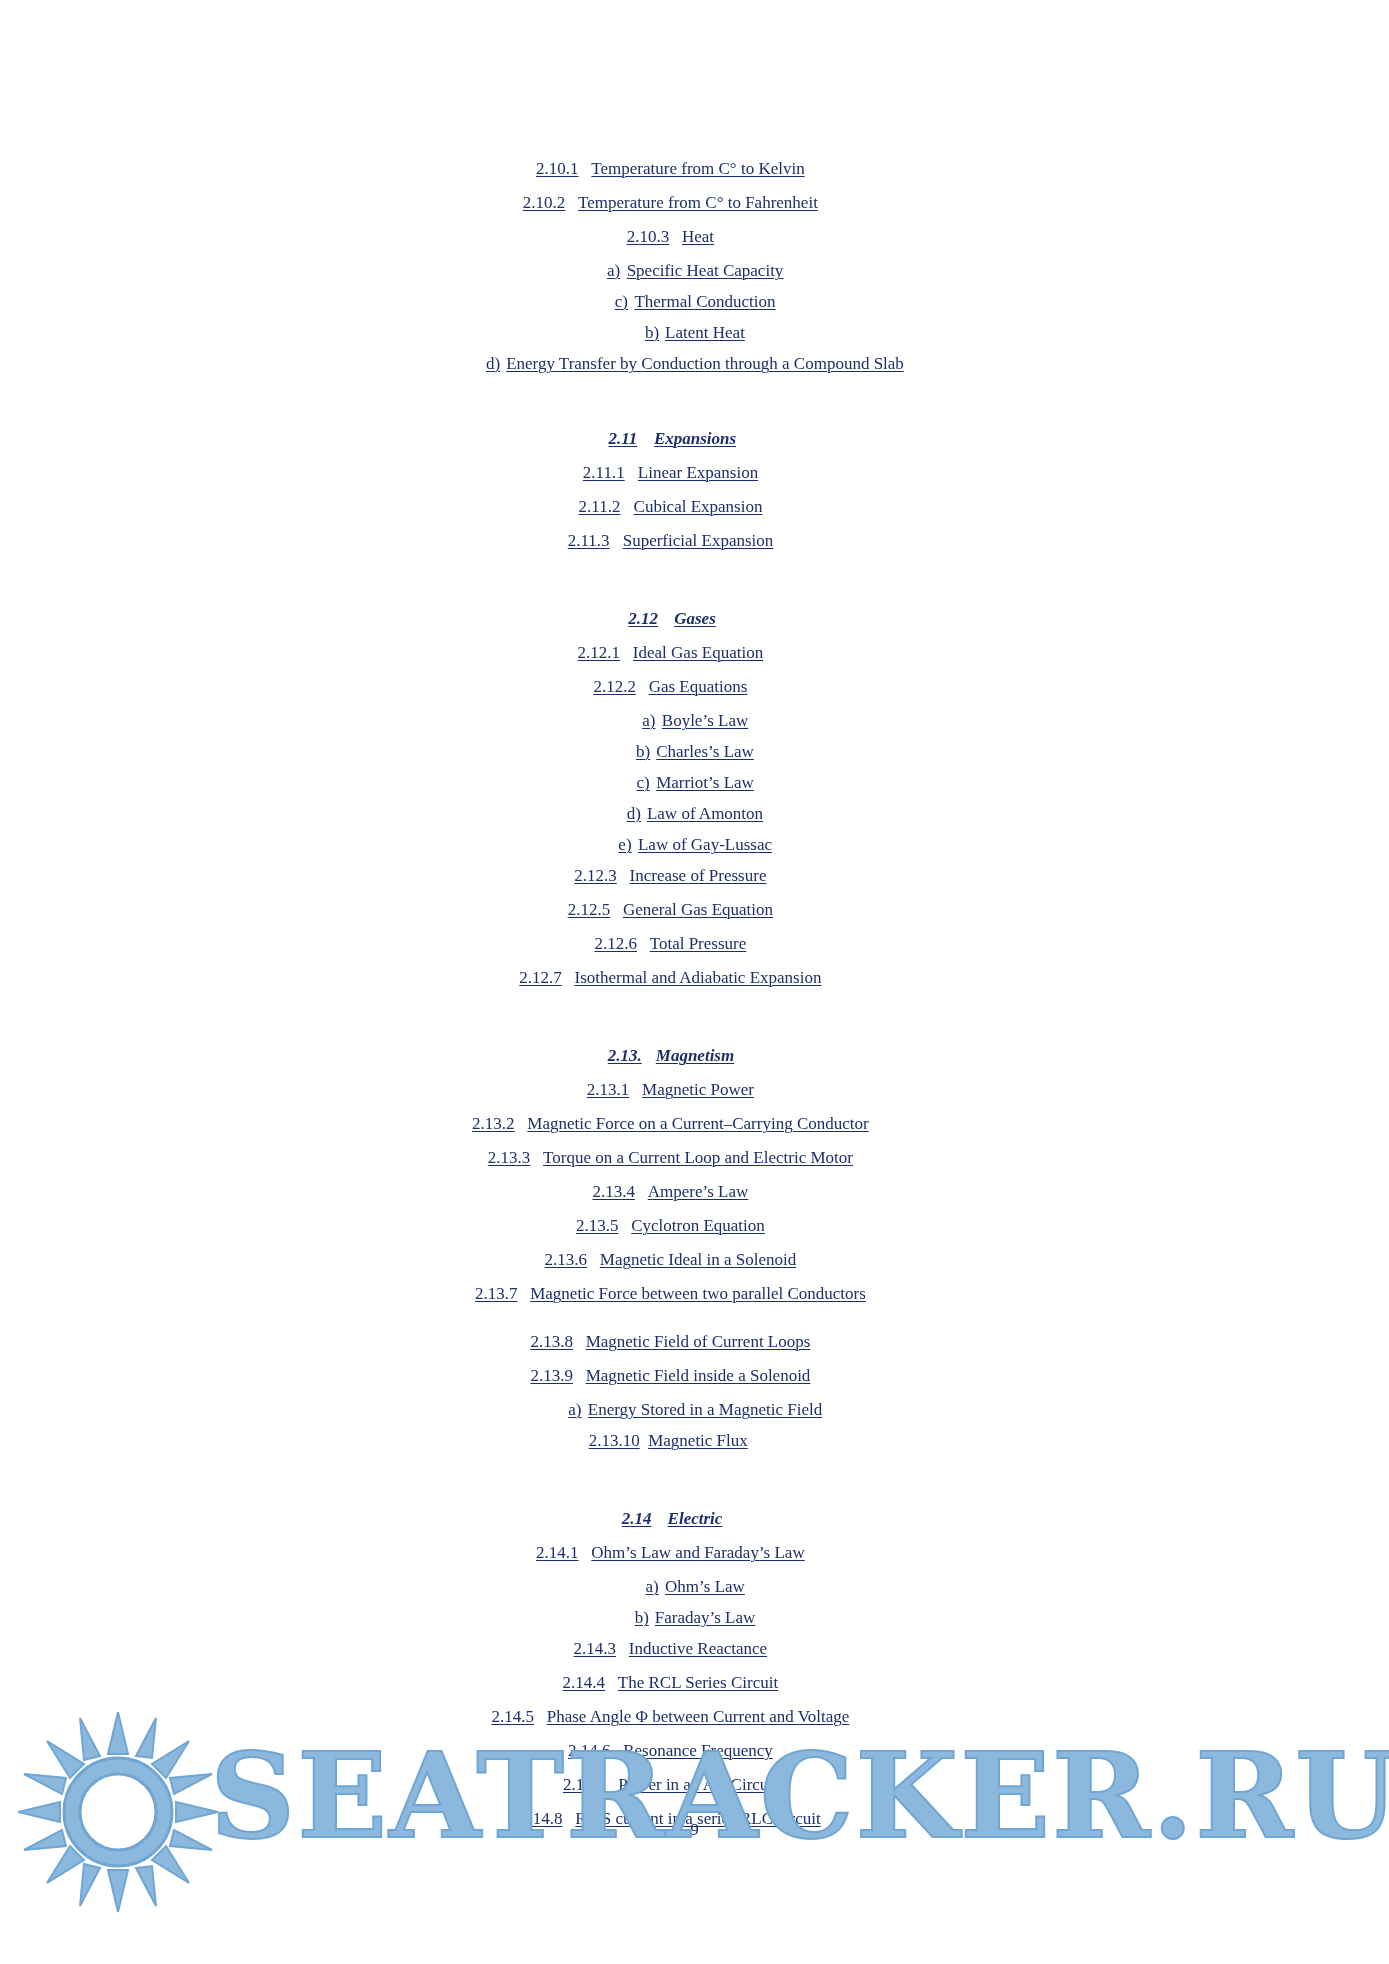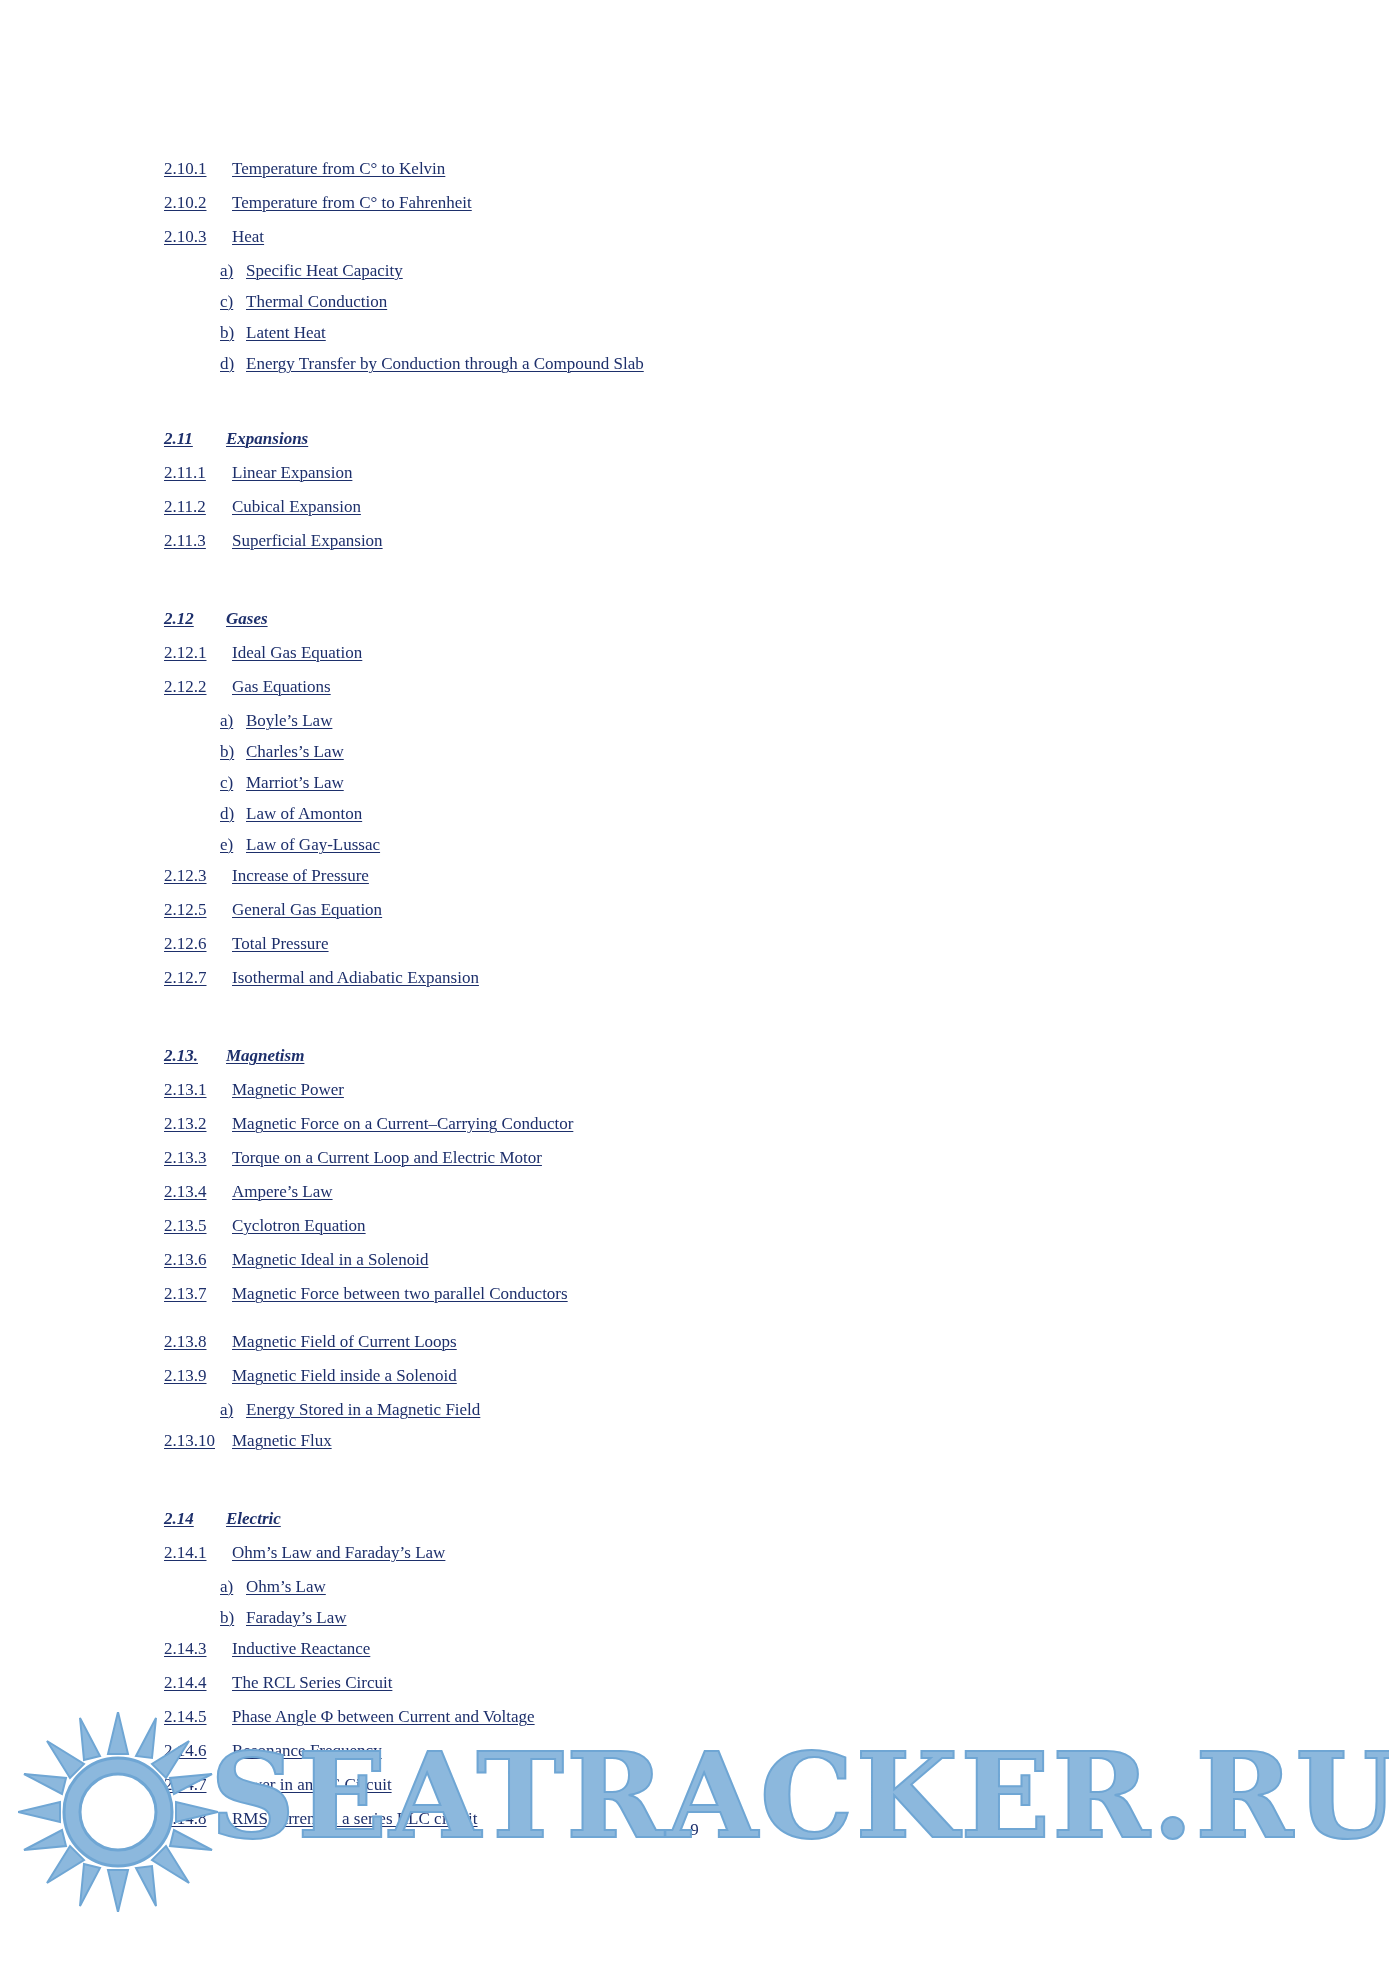--- a/index.html
+++ b/index.html
@@ -25,20 +25,21 @@
     position: absolute;
     left: 164px;
     top: 160px;
     width: 1000px;
   }
   .entry {
     position: relative;
     white-space: nowrap;
     color: #1d2f6b;
     line-height: 1;
+    text-align: center;
   }
   .entry .txt {
     display: inline-block;
     text-decoration: underline;
     text-underline-offset: 2px;
     text-decoration-thickness: 1px;
   }
   
   .lvl-sec {
     font-size: 17px;

